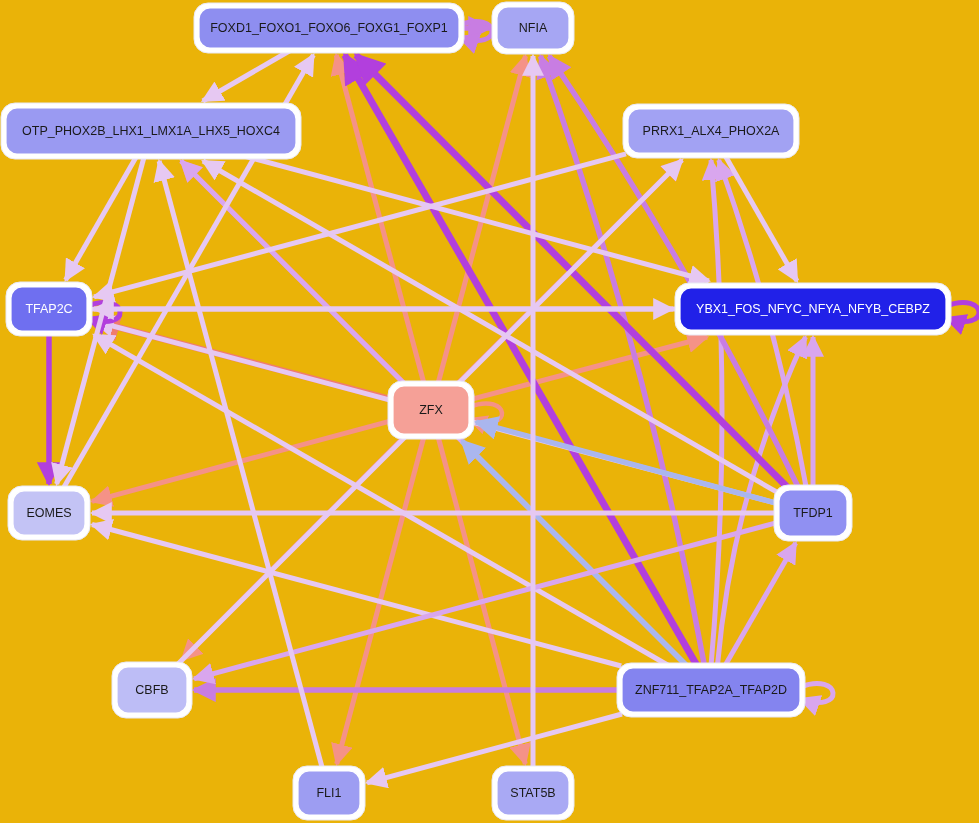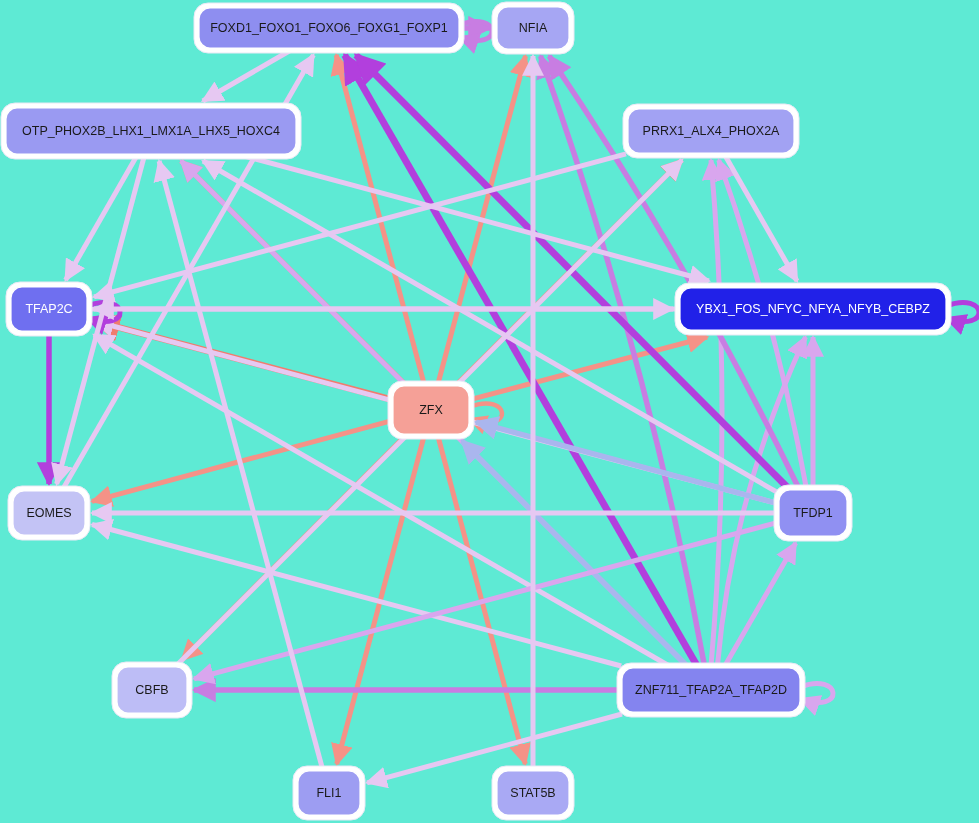--- a/index.html
+++ b/index.html
@@ -1,18 +1,18 @@
 <!DOCTYPE html>
 <html><head>
 <meta charset="utf-8">
 <title>Gene Regulatory Network</title>
 <style>
   html,body{margin:0;padding:0;background:#ffffff;}
   body{font-family:"Liberation Sans",sans-serif;}
-  #canvas-wrap{position:relative;width:979px;height:823px;background:#5eead4;overflow:hidden;}
+  #canvas-wrap{position:relative;width:979px;height:823px;background:#eab308;overflow:hidden;}
   svg#net{position:absolute;left:0;top:0;width:979px;height:823px;}
   .node-rect{stroke:#ffffff;stroke-width:1.2;}
   .node-halo{fill:#ffffff;stroke:#e9e9f5;stroke-width:1;}
   .node-label{font-family:"Liberation Sans",sans-serif;font-size:12.5px;dominant-baseline:middle;text-anchor:middle;}
   .node-label.dark{fill:#1a1a1a;}
   .node-label.light{fill:#ffffff;}
   .edge{fill:none;}
 </style>
 </head>
 <body>

